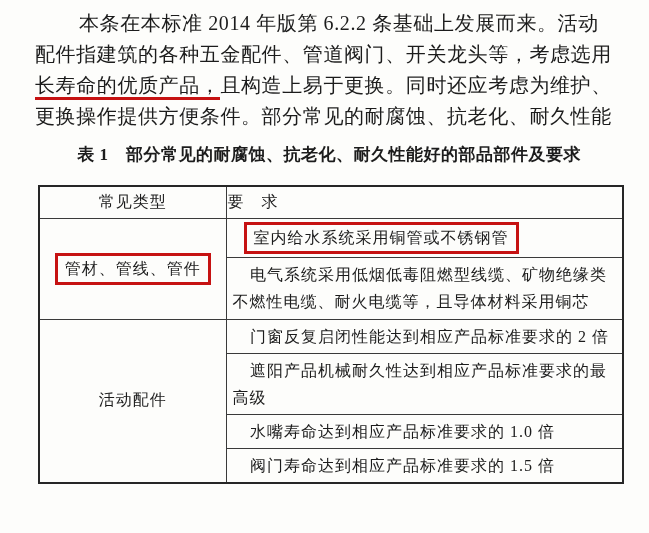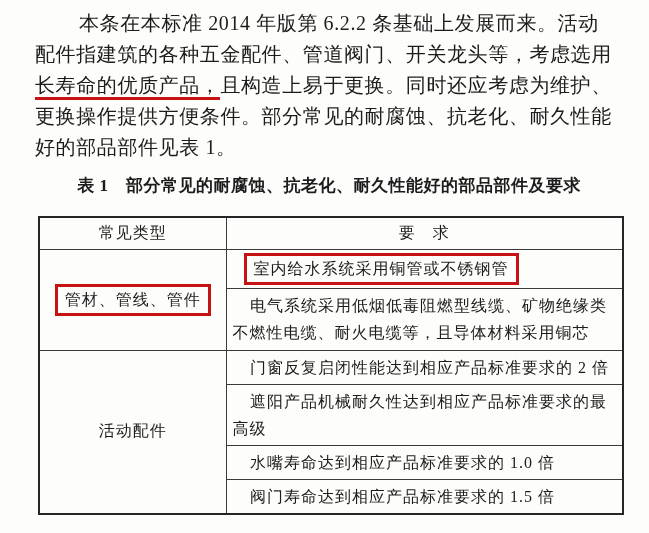--- a/index.html
+++ b/index.html
@@ -50,21 +50,21 @@
     letter-spacing: 1px;
   }
   table.req-table td, table.req-table th {
     border: 1px solid #3a3a3a;
     font-weight: normal;
     vertical-align: middle;
     box-sizing: border-box;
   }
   table.req-table { border: 2px solid #262626; }
   th.col-type, td.type-cell { width: 187px; text-align: center; }
-  th.col-req { width: 397px; text-align: center; }
+  th.col-req { width: 397px; text-align: left; }
   th { height: 32px; }
   td.req-cell {
     text-align: left;
     padding: 3px 6px;
     line-height: 27px;
   }
   td.req-cell.indented { text-indent: 1.1em; }
   .h30 { height: 30px; }
   .h33 { height: 33px; }
   .h34 { height: 34px; }
@@ -81,21 +81,20 @@
 </head>
 <body>
 
 <div class="page">
 
 
   <p class="body-line indent-2">本条在本标准 2014 年版第 6.2.2 条基础上发展而来。活动</p>
   <p class="body-line">配件指建筑的各种五金配件、管道阀门、开关龙头等，考虑选用</p>
   <p class="body-line"><span class="red-underline">长寿命的优质产品，</span><span>且构造上易于更换。同时还应考虑为维护、</span></p>
   <p class="body-line">更换操作提供方便条件。部分常见的耐腐蚀、抗老化、耐久性能</p>
-  <p class="body-line">好的部品部件见表 1。</p>
 
   <p class="table-title">表 1　部分常见的耐腐蚀、抗老化、耐久性能好的部品部件及要求</p>
 
   <table class="req-table">
     <tbody>
       <tr>
         <th class="col-type">常见类型</th>
         <th class="col-req">要　求</th>
       </tr>
       <tr class="h30">

